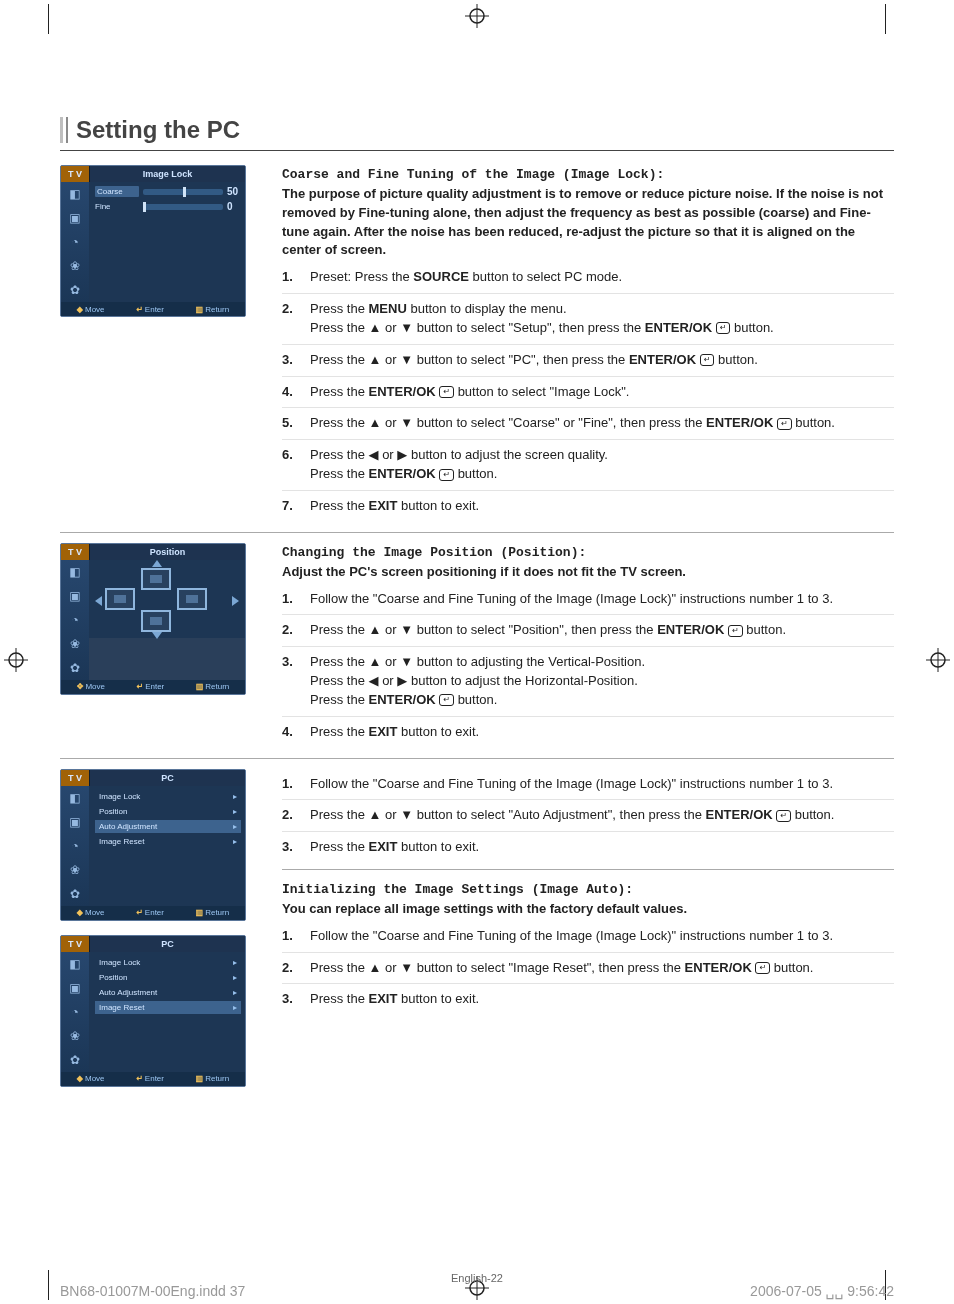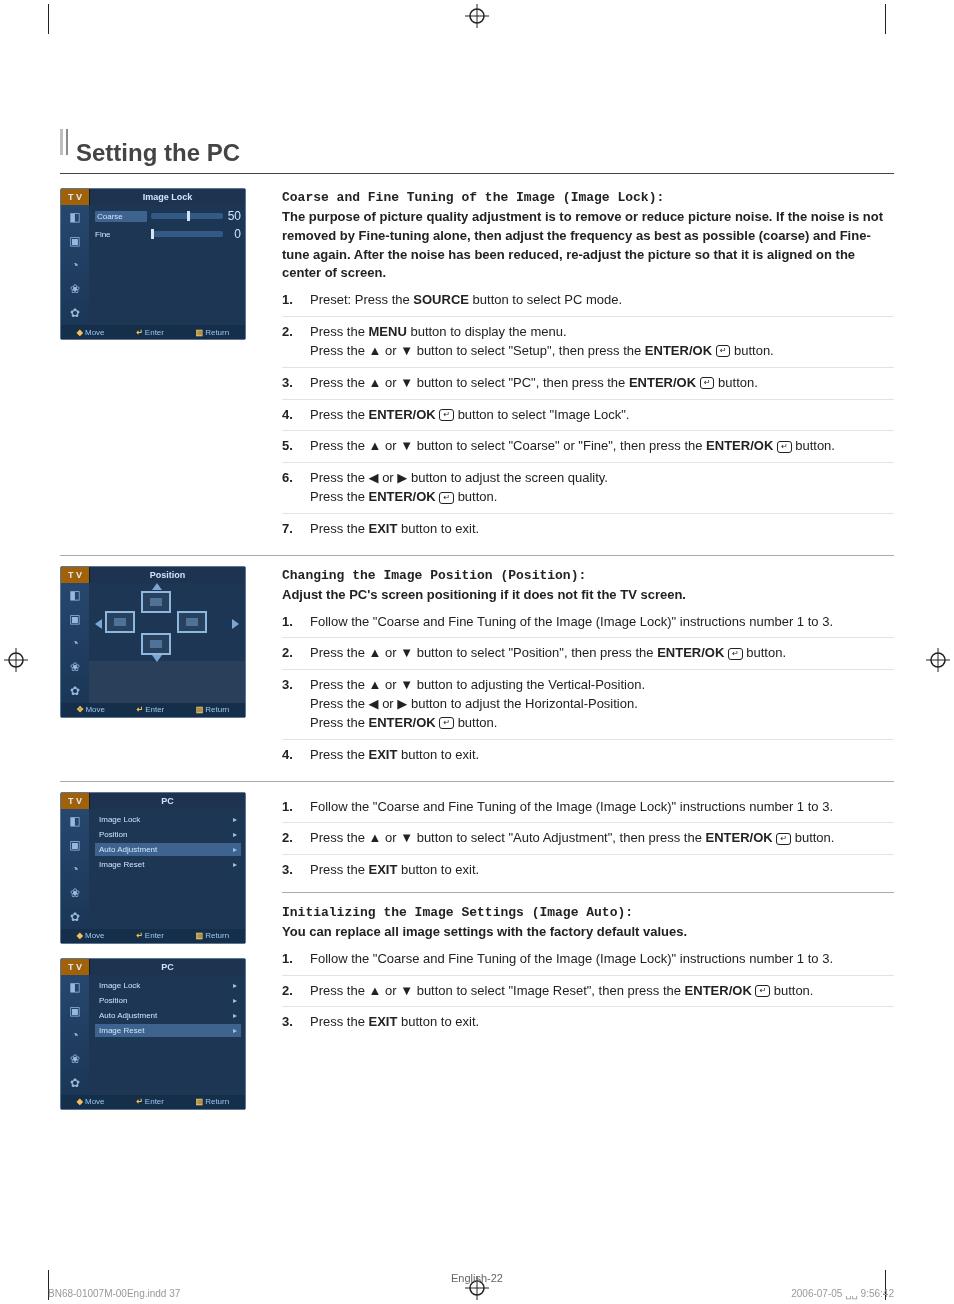--- a/index.html
+++ b/index.html
@@ -24,21 +24,21 @@
   .reg-top   { top: 4px;  left: 50%; transform: translateX(-50%); }
   .reg-left  { top: 648px; left: 4px; }
   .reg-right { top: 648px; right: 4px; }
   .reg-bot   { bottom: 4px; left: 50%; transform: translateX(-50%); }
 
   .content { margin-top: 108px; }
   .title-wrap { display:flex; align-items:center; margin-bottom: 6px; }
   .title-bars { width:8px; margin-right:8px; display:flex; gap:3px; }
   .title-bars span { display:block; width:3px; height:26px; background:#bfbfbf; }
   .title-bars span:last-child { background:#8a8a8a; }
-  h1 { font-size: 24px; color:#444; font-weight:bold;margin-top:23px; }
+  h1 { font-size: 24px; color:#444; font-weight:bold; }
   .hr { height:1px; background:#444; margin: 4px 0 14px 0; }
 
   .row { display:flex; margin-bottom:10px; align-items:flex-start; }
   .tvcol { width:200px; flex:0 0 200px; margin-right:22px; }
   .textcol { flex:1; font-size:13px; line-height:1.45; }
 
   .section-heading b { font-weight:bold;font-family:Liberation Mono, monospace; }
   .intro { font-weight:bold; margin-bottom:8px; }
 
   ol.steps { list-style:none; counter-reset: st; margin-top:6px; }
@@ -67,41 +67,41 @@
   .tv-head .lbl { background:#a16207; color:#d9e8ff; width:28px; font-weight:bold; font-size:9px; display:flex; align-items:center; justify-content:center; }
   .tv-head .titlebar { flex:1; text-align:center; background:#1e3350; color:#cfe4ff; font-size:9px; display:flex; align-items:center; justify-content:center; border-left:1px solid #0d1b2c; font-weight:bold;}
   .tv-body { display:flex; }
   .tv-icons { width:28px; background:linear-gradient(#27476e,#1b3656); display:flex; flex-direction:column; align-items:center; padding:5px 0; gap:10px; }
   .tv-icons span { width:16px; height:14px; display:flex; align-items:center; justify-content:center; color:#96b9e0; font-size:12px;}
   .tv-main { flex:1; background:#1d3654; padding:4px 4px 2px 6px; min-height:78px; position:relative;}
   .tv-foot { display:flex; background:#152e49; color:#9cc6f2; font-size:8px; height:14px; align-items:center; justify-content:space-around; padding:0 0;}
   .tv-foot span b{ color:#f2c25a; margin-right:2px;}
 
   .slider-row{ display:flex; align-items:center; margin-bottom:4px; gap:4px;}
-  .slider-row .slabel{ width:52px; font-size:8px; color:#cfe4ff;}
+  .slider-row .slabel{ width:44px; font-size:8px; color:#cfe4ff;}
   .slider-row.sel .slabel{ background:#3d638e; padding:1px 2px; border-radius:1px;}
   .slider-bar{ flex:1; height:6px; background:#325a84; border-radius:2px; position:relative;}
   .slider-bar .handle{ position:absolute; top:-2px; width:3px; height:10px; background:#d0e3f7;}
-  .slider-row .sval{ width:14px; text-align:right; font-size:12px;}
+  .slider-row .sval{ width:14px; text-align:left; font-size:10px;font-weight:bold;}
 
   .menu-row{ display:flex; align-items:center; justify-content:space-between; font-size:8px; padding:2px 4px; margin-bottom:2px; color:#cfe4ff;}
   .menu-row.sel{ background:#3d638e; }
   .menu-row .arrow{ color:#99c2ee; }
 
   .pos-grid{ position:relative; height:78px;}
   .pbox{ position:absolute; border:2px solid #8fb6dd; width:30px; height:22px; background:rgba(140,170,200,0.1);}
   .pbox .inner{ width:12px; height:8px; background:#4f7299; margin:5px auto 0;}
   .ptri{ position:absolute; width:0; height:0;}
   .ptri.up   { border-left:5px solid transparent; border-right:5px solid transparent; border-bottom:7px solid #7ba7d4;}
   .ptri.down { border-left:5px solid transparent; border-right:5px solid transparent; border-top:7px solid #7ba7d4;}
   .ptri.left { border-top:5px solid transparent; border-bottom:5px solid transparent; border-right:7px solid #7ba7d4;}
   .ptri.right{ border-top:5px solid transparent; border-bottom:5px solid transparent; border-left:7px solid #7ba7d4;}
 
   .footer { position:absolute; bottom:20px; left:0; width:100%; text-align:center; font-size:11px; color:#666;}
-  .footer-meta { position:absolute; bottom:5px; left:48px; right:60px; display:flex; justify-content:space-between; font-size:10px; color:#999; }
+  .footer-meta { position:absolute; bottom:5px; left:60px; right:60px; display:flex; justify-content:space-between; font-size:14px; color:#999; }
   .enter-glyph{ display:inline-block; border:1px solid currentColor; border-radius:3px; font-size:8px; padding:0 3px; line-height:10px; vertical-align:middle;}
   .section-divider{ height:1px; background:#aaa; margin:6px 0 10px 0;}
 </style>
 </head>
 <body>
 
 <div class="page">
 
   <div class="cropmark cm-top-left-v"></div>
   <div class="cropmark cm-top-right-v"></div>

